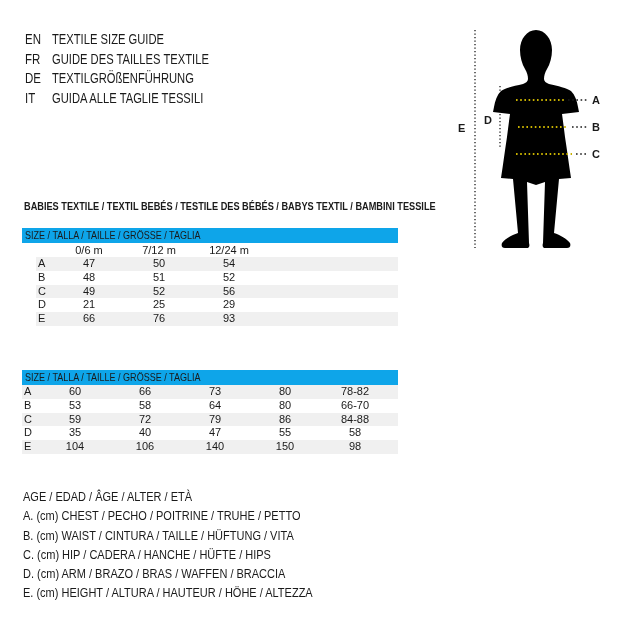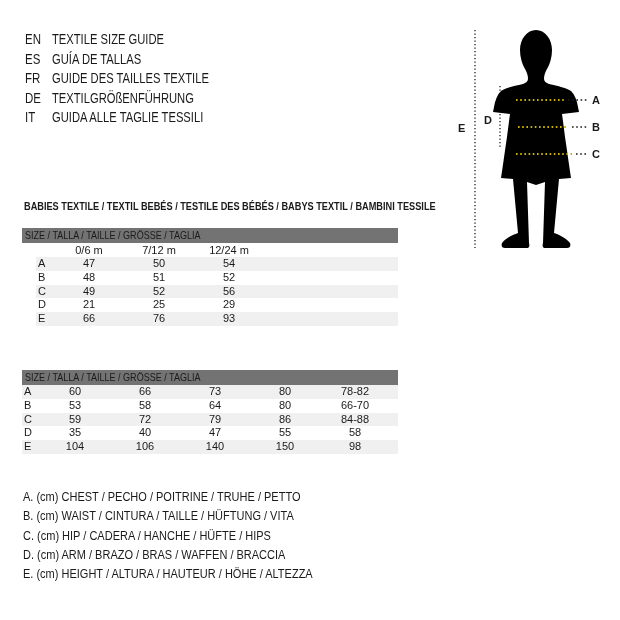--- a/index.html
+++ b/index.html
@@ -13,21 +13,21 @@
   
   .langs{left:25px;top:30px;line-height:19.6px;font-size:14px;}
   .lang-row{display:flex;}
   .lang-code{width:27px;flex:0 0 27px;}
 
   
   .sec-head{left:24px;font-size:11.5px;letter-spacing:0;white-space:nowrap;}
 
   
   .tbl{left:22px;width:376px;font-size:11px;}
-  .tbl .bar{height:15px;line-height:15px;background:#737373;padding-left:3px;font-size:11px;}
+  .tbl .bar{height:15px;line-height:15px;background:#0ea5e9;padding-left:3px;font-size:11px;}
   .tbl .colhead,.tbl .trow{display:grid;height:13.8px;line-height:13.8px;align-items:center;}
   .g3{grid-template-columns:18px 70px 70px 70px;margin-left:14px;}
   .g5{grid-template-columns:18px 70px 70px 70px 70px 70px;}
   .tbl .colhead{height:14px;line-height:14px;}
   .tbl .cell{text-align:center;}
   .tbl .rowlab{text-align:left;padding-left:2px;}
   .trow.alt{background:#f0f0f0;}
 
   
   .legend{left:23px;top:488px;font-size:12.5px;line-height:19.3px;}
@@ -38,24 +38,20 @@
 </style>
 </head>
 <body>
 
 <div class="canvas">
 
   <div class="abs langs">
     <div class="lang-row">
       <span class="lang-code cond">EN</span>
       <span class="cond80">TEXTILE SIZE GUIDE</span>
-    </div>
-    <div class="lang-row">
-      <span class="lang-code cond">ES</span>
-      <span class="cond80">GUÍA DE TALLAS</span>
     </div>
     <div class="lang-row">
       <span class="lang-code cond">FR</span>
       <span class="cond80">GUIDE DES TAILLES TEXTILE</span>
     </div>
     <div class="lang-row">
       <span class="lang-code cond">DE</span>
       <span class="cond80">TEXTILGRÖßENFÜHRUNG</span>
     </div>
     <div class="lang-row">
@@ -211,20 +207,21 @@
       <div class="rowlab">E</div>
       <div class="cell">104</div>
       <div class="cell">106</div>
       <div class="cell">140</div>
       <div class="cell">150</div>
       <div class="cell">98</div>
     </div>
   </div>
 
   <div class="abs legend">
+    <div><span class="cond88">AGE / EDAD / ÂGE / ALTER / ETÀ</span></div>
     <div><span class="cond88">A. (cm) CHEST / PECHO / POITRINE / TRUHE / PETTO</span></div>
     <div><span class="cond88">B. (cm) WAIST / CINTURA / TAILLE / HÜFTUNG / VITA</span></div>
     <div><span class="cond88">C. (cm) HIP / CADERA / HANCHE / HÜFTE / HIPS</span></div>
     <div><span class="cond88">D. (cm) ARM / BRAZO / BRAS / WAFFEN / BRACCIA</span></div>
     <div><span class="cond88">E. (cm) HEIGHT / ALTURA / HAUTEUR / HÖHE / ALTEZZA</span></div>
   </div>
 
 </div>
 
 </body></html>

